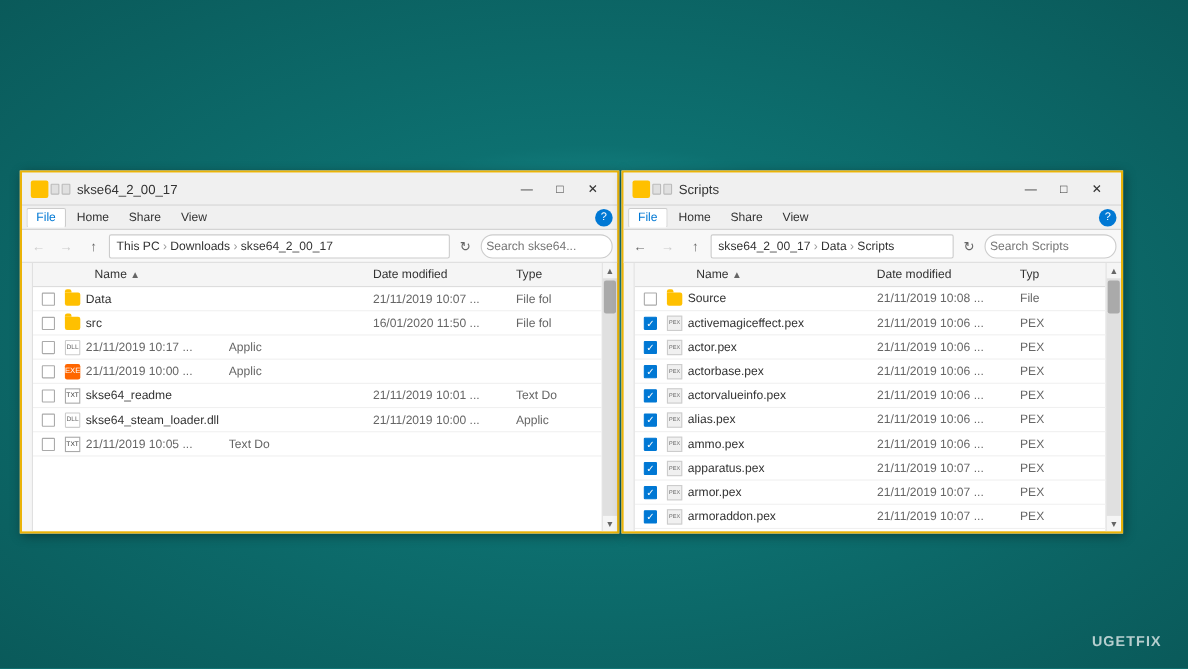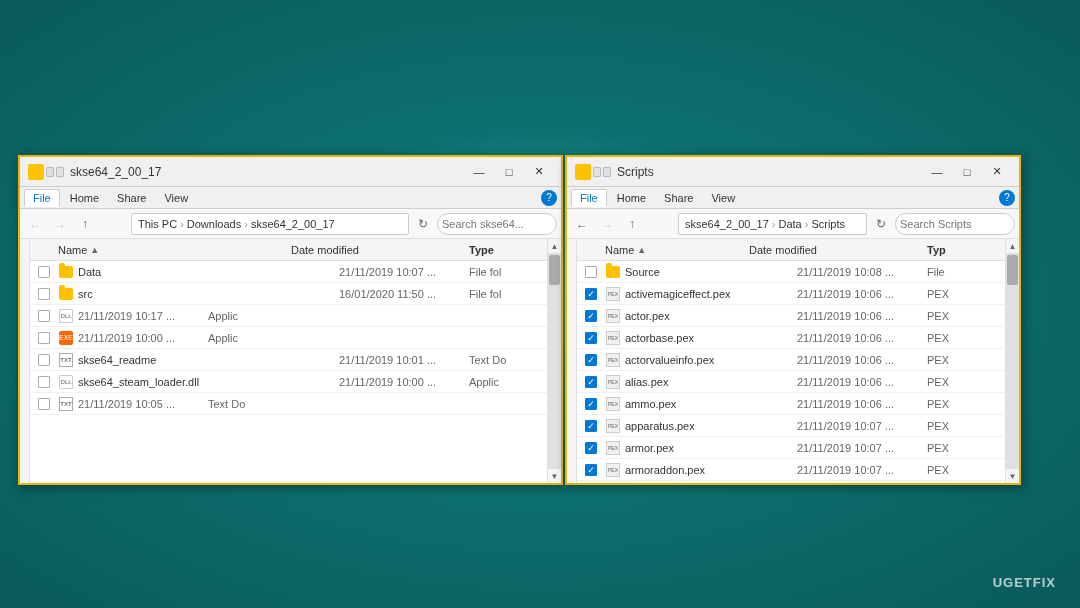--- a/index.html
+++ b/index.html
@@ -169,21 +169,20 @@
       flex: 1;
       height: 22px;
       border: 1px solid #ccc;
       background: #fff;
       display: flex;
       align-items: center;
       padding: 0 6px;
       font-size: 11px;
       color: #333;
       border-radius: 2px;
-      margin-left: 32px;
     }
 
     .address-path .crumb {
       color: #333;
     }
     .address-path .sep {
       color: #999;
       margin: 0 3px;
     }
 
@@ -248,35 +247,35 @@
     }
 
     .col-name {
       flex: 1;
       font-size: 11px;
       color: #333;
       font-weight: 500;
       display: flex;
       align-items: center;
       gap: 3px;
+      margin-left: 28px;
     }
 
     .col-date {
       width: 130px;
       font-size: 11px;
       color: #333;
       font-weight: 500;
     }
 
     .col-type {
       width: 70px;
       font-size: 11px;
       color: #333;
-      font-weight: 700;
-      margin-left: 48px;
+      font-weight: 400;
     }
 
     .sort-arrow {
       color: #666;
       font-size: 9px;
     }
 
     .file-rows {
       flex: 1;
       overflow-y: auto;

